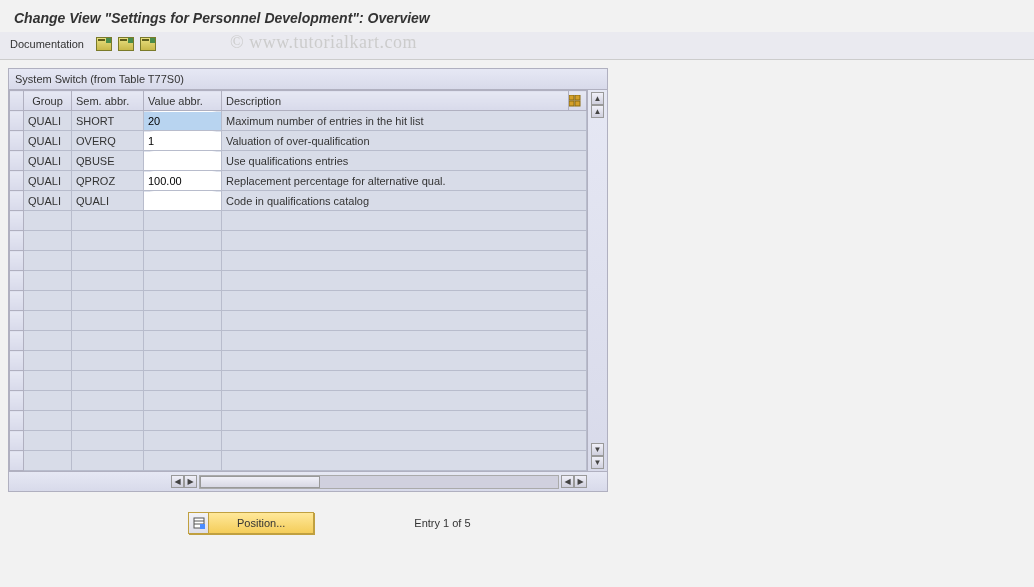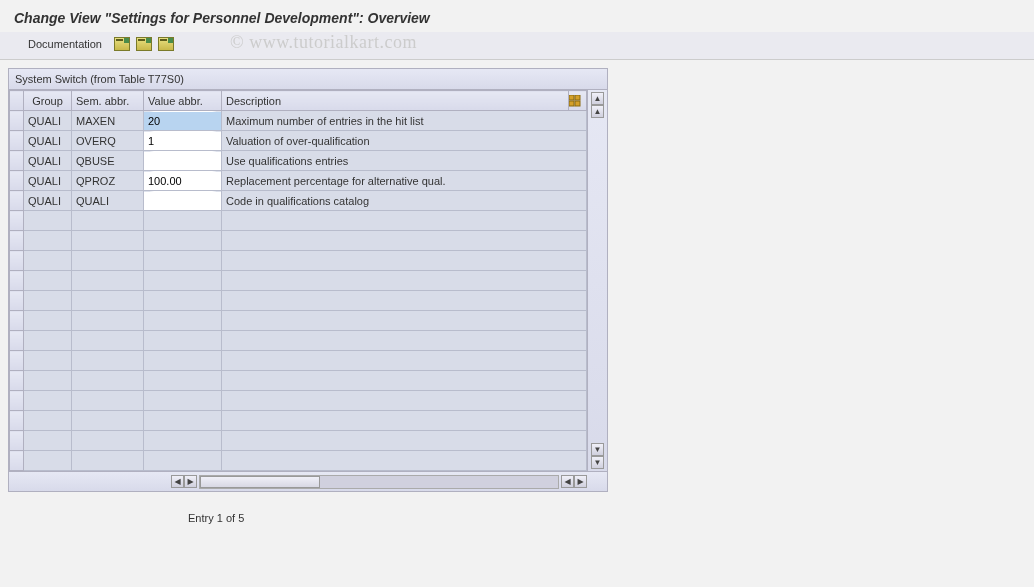--- a/index.html
+++ b/index.html
@@ -29,21 +29,21 @@
       color: #ccc;
       font-size: 18px;
       font-family: Georgia, serif;
       letter-spacing: 0.5px;
       pointer-events: none;
     }
     .toolbar {
       display: flex;
       align-items: center;
       gap: 6px;
-      padding: 4px 14px 8px 28px;
+      padding: 4px 14px 8px 10px;
       border-bottom: 1px solid #ccc;
       background: #eaeaf0;
       height: 28px;
     }
     .toolbar-label {
       font-size: 11px;
       color: #333;
       margin-right: 6px;
     }
     .tb-icon {
@@ -272,21 +272,21 @@
                     <rect x="0" y="6" width="5" height="5" fill="#d4a02a" stroke="#8a6a10"></rect>
                     <rect x="6" y="6" width="5" height="5" fill="#d4a02a" stroke="#8a6a10"></rect>
                   </svg>
               </th>
             </tr>
           </thead>
           <tbody id="tbody">
               <tr>
     <td class="rowsel"></td>
     <td>QUALI</td>
-    <td>MAXEN</td>
+    <td>SHORT</td>
     <td class="input-cell"><input class="selected" value="20" style=""></td>
     <td colspan="2">Maximum number of entries in the hit list</td>
               </tr>
               <tr>
     <td class="rowsel"></td>
     <td>QUALI</td>
     <td>OVERQ</td>
     <td class="input-cell"><input class="" value="1" style=""></td>
     <td colspan="2">Valuation of over-qualification</td>
               </tr>
@@ -420,15 +420,26 @@
       <div class="hscroll-track">
         <div class="hscroll-thumb"></div>
       </div>
       <div class="scroll-btn">◀</div>
       <div class="scroll-btn">▶</div>
       <div style="width:18px;"></div>
     </div>
   </div>
 
   <div class="footer">
+    <div class="pos-btn">
+      <div class="pos-icon-box">
+        <svg width="12" height="12">
+            <rect x="1" y="1" width="10" height="10" fill="#fff" stroke="#555"></rect>
+            <line x1="1" y1="4" x2="11" y2="4" stroke="#555"></line>
+            <line x1="1" y1="7" x2="11" y2="7" stroke="#555"></line>
+            <rect x="7" y="7" width="5" height="5" fill="#4a8cff"></rect>
+          </svg>
+      </div>
+      <span class="pos-label">Position...</span>
+    </div>
     <span class="entry-text">Entry 1 of 5</span>
   </div>
 </div>
 
 </body></html>

